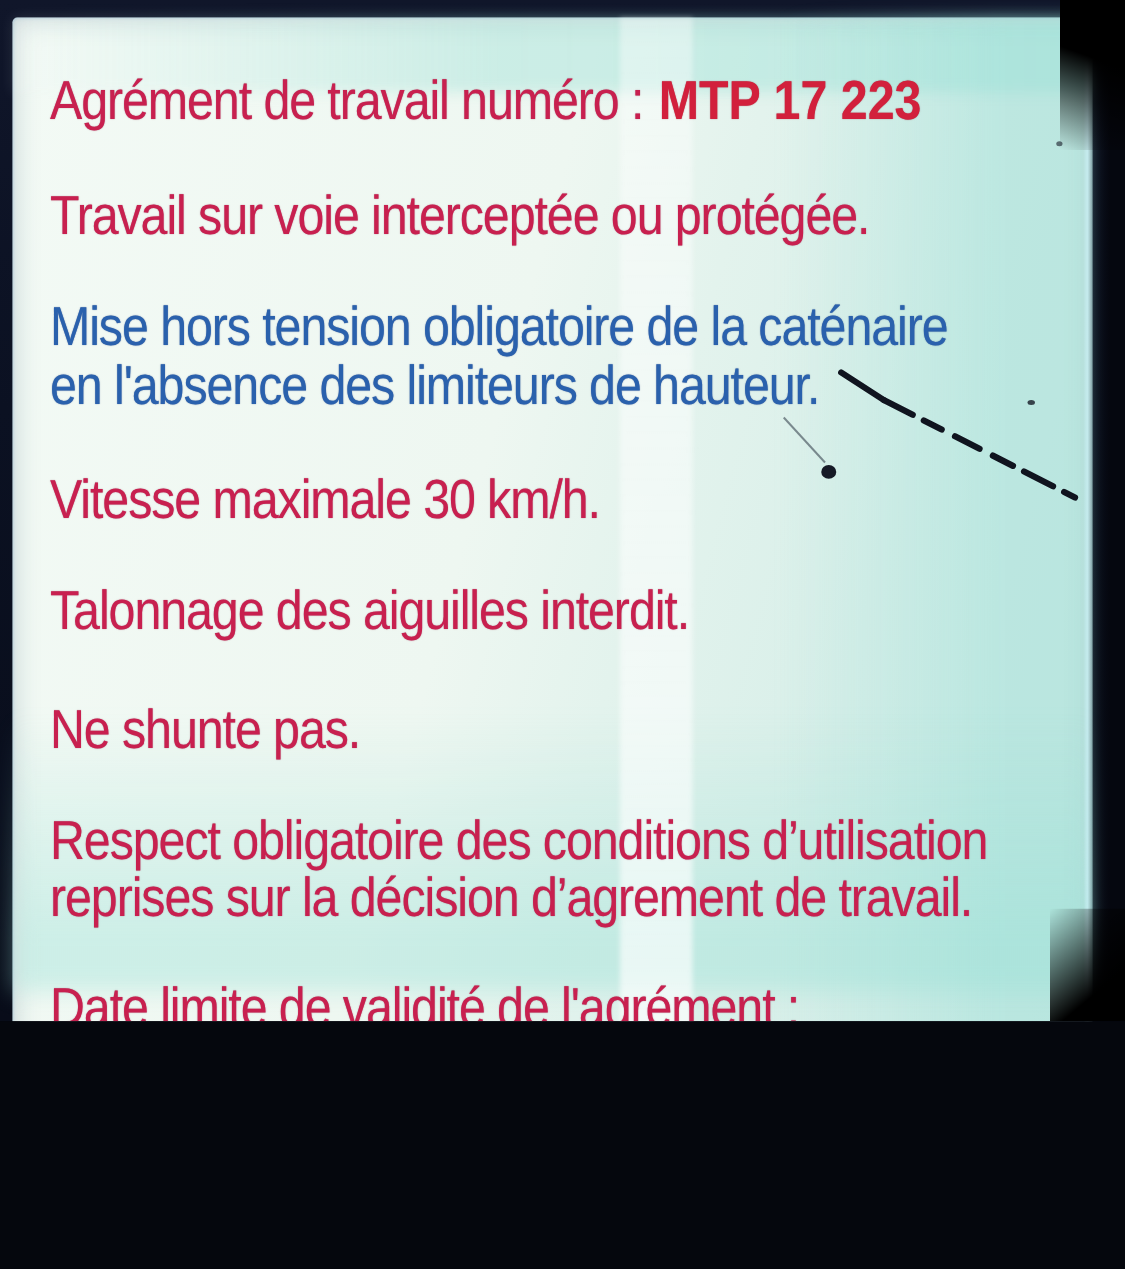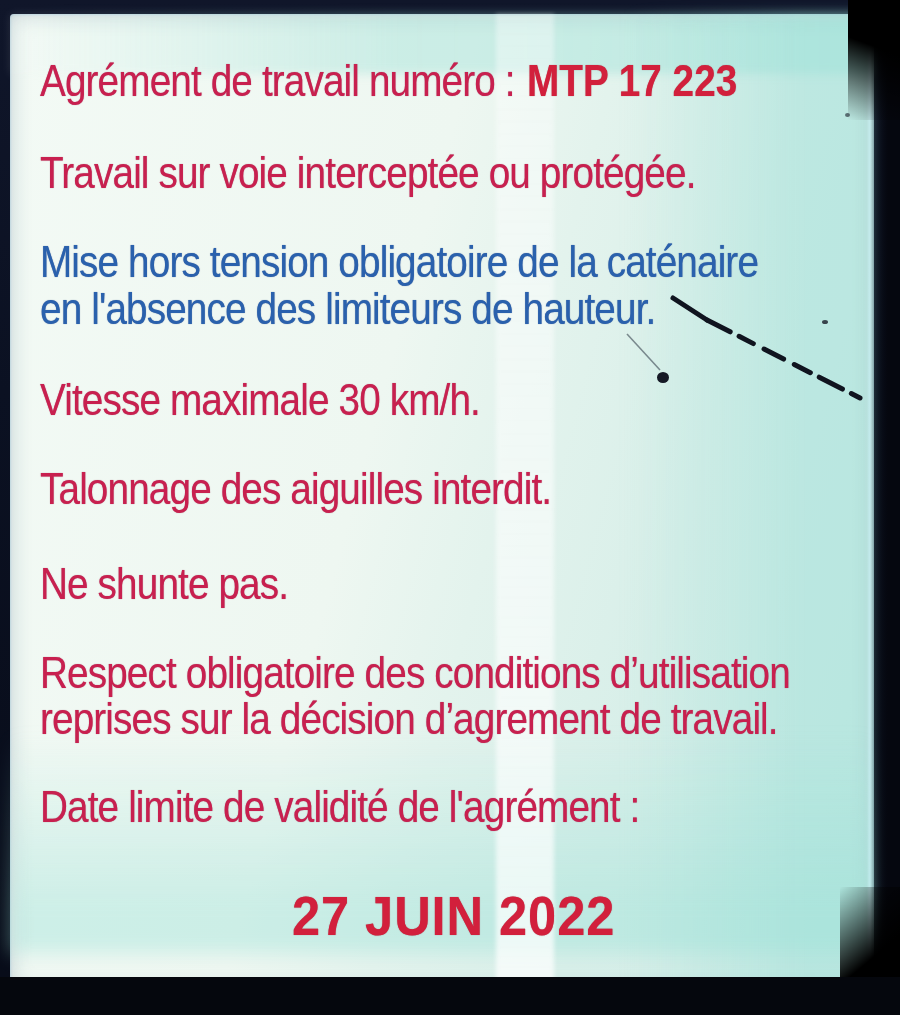--- a/index.html
+++ b/index.html
@@ -1,17 +1,17 @@
 <!DOCTYPE html>
 <html style="--red: #c8204f; --red_bold: #d2203c; --blue: #2a61ad; --paper: #eef7f1; --paper_cyan: #cfece6; --frame: #0b1122;"><head>
 <meta charset="utf-8">
 <style>
   html,body{margin:0;padding:0;background:#05070d;}
   #stage{
-    position:relative;width:900px;height:977px;overflow:hidden;
+    position:relative;width:900px;height:817px;overflow:hidden;
     font-family:"Liberation Sans",sans-serif;
     background:linear-gradient(180deg,#10162a 0%,#0b1122 40%,#080c19 100%);
     text-decoration:underline;
   }
   
   .frame-corner-tr{position:absolute;right:0;top:0;width:52px;height:120px;
     background:linear-gradient(200deg,#000 40%,rgba(0,0,0,0) 100%);}
   .frame-corner-br{position:absolute;right:0;bottom:0;width:60px;height:90px;
     background:linear-gradient(320deg,#000 30%,rgba(0,0,0,0) 100%);}
   .frame-right{position:absolute;right:0;top:0;width:30px;height:100%;

